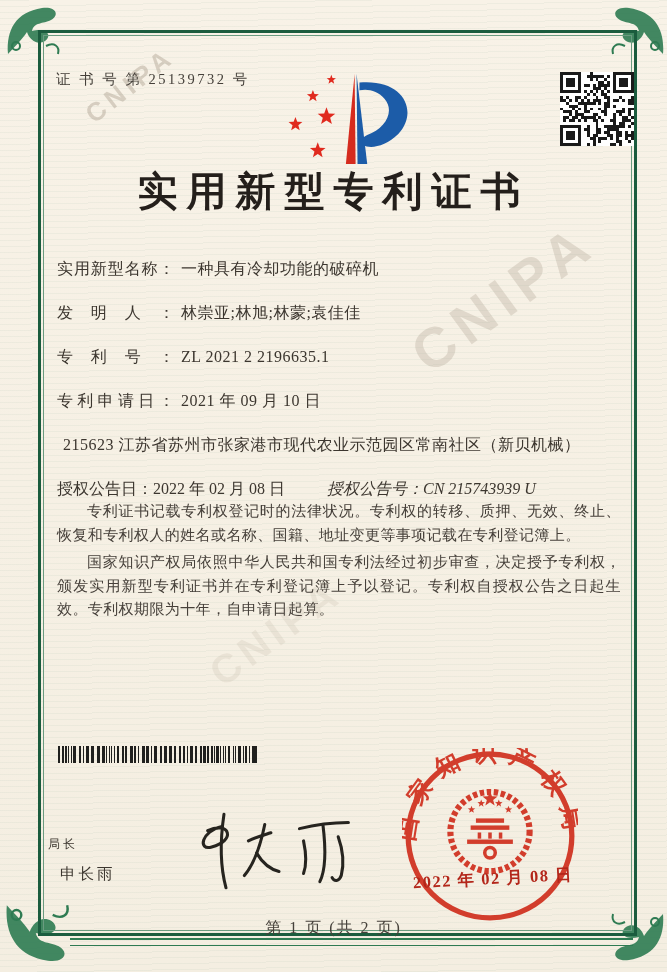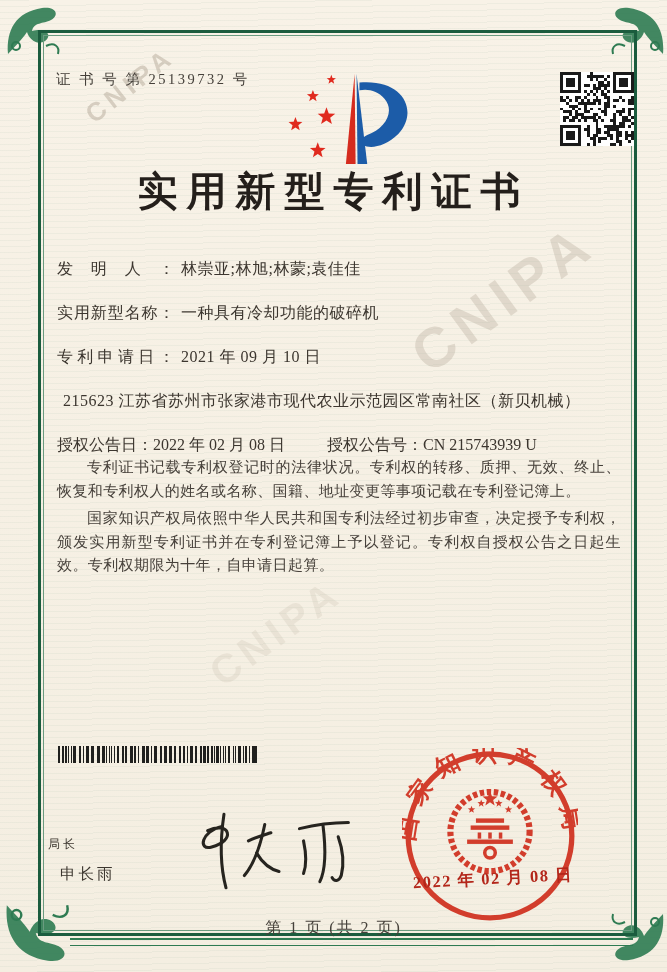--- a/index.html
+++ b/index.html
@@ -40,21 +40,21 @@
   .qr{position:absolute;left:560px;top:72px;width:74px;height:74px;}
   .title{position:absolute;left:0;right:0;top:164px;text-align:center;
     font-size:40px;font-weight:bold;letter-spacing:9px;color:#241f1b;}
   
   .fields{position:absolute;left:57px;right:46px;top:258px;font-size:16px;line-height:22px;color:#3c362f;}
   .frow{display:flex;margin-bottom:22px;}
   .flabel{flex:0 0 118px;text-align:justify;text-align-last:justify;letter-spacing:.5px;}
   .fvalue{flex:1;letter-spacing:.5px;padding-left:6px;}
   .grantrow{display:flex;}
   .grantrow .pair{display:flex;}
-  .grantrow .pair.right{margin-left:42px;}
+  .grantrow .pair.right{margin-left:42px;font-style:italic;}
   .para{margin:0 0 4px 0;text-indent:2em;font-size:15px;line-height:23.5px;
     color:#46403a;letter-spacing:.4px;text-align:justify;}
   
   .barcode{position:absolute;left:58px;top:746px;width:200px;height:17px;}
   
   .signer-title{position:absolute;left:48px;top:836px;font-size:12px;letter-spacing:3px;color:#3c362f;}
   .signer-name{position:absolute;left:60px;top:864px;font-size:15.5px;letter-spacing:3px;color:#3c362f;}
   .signature{position:absolute;left:168px;top:796px;width:218px;height:102px;}
   
   .seal{position:absolute;left:402px;top:748px;width:176px;height:176px;opacity:.93;}
@@ -329,26 +329,30 @@
       <rect x="11" y="24" width="1" height="1" fill="#1a1a1a"></rect>
       <rect x="17" y="24" width="1" height="1" fill="#1a1a1a"></rect>
       <rect x="18" y="24" width="1" height="1" fill="#1a1a1a"></rect>
       <rect x="20" y="24" width="1" height="1" fill="#1a1a1a"></rect>
     </svg>
 
   <div class="title">实用新型专利证书</div>
 
   <div class="fields">
     <div class="frow">
+      <span class="flabel">实用新型名称：</span>
+      <span class="fvalue">一种具有冷却功能的破碎机</span>
+    </div>
+    <div class="frow">
       <span class="flabel">发明人：</span>
       <span class="fvalue">林崇亚;林旭;林蒙;袁佳佳</span>
     </div>
     <div class="frow">
-      <span class="flabel">实用新型名称：</span>
-      <span class="fvalue">一种具有冷却功能的破碎机</span>
+      <span class="flabel">专利号：</span>
+      <span class="fvalue">ZL 2021 2 2196635.1</span>
     </div>
     <div class="frow">
       <span class="flabel">专利申请日：</span>
       <span class="fvalue">2021 年 09 月 10 日</span>
     </div>
     <div class="frow">
       <span class="fvalue">215623 江苏省苏州市张家港市现代农业示范园区常南社区（新贝机械）</span>
     </div>
     <div class="grantrow">
       <span class="pair">

